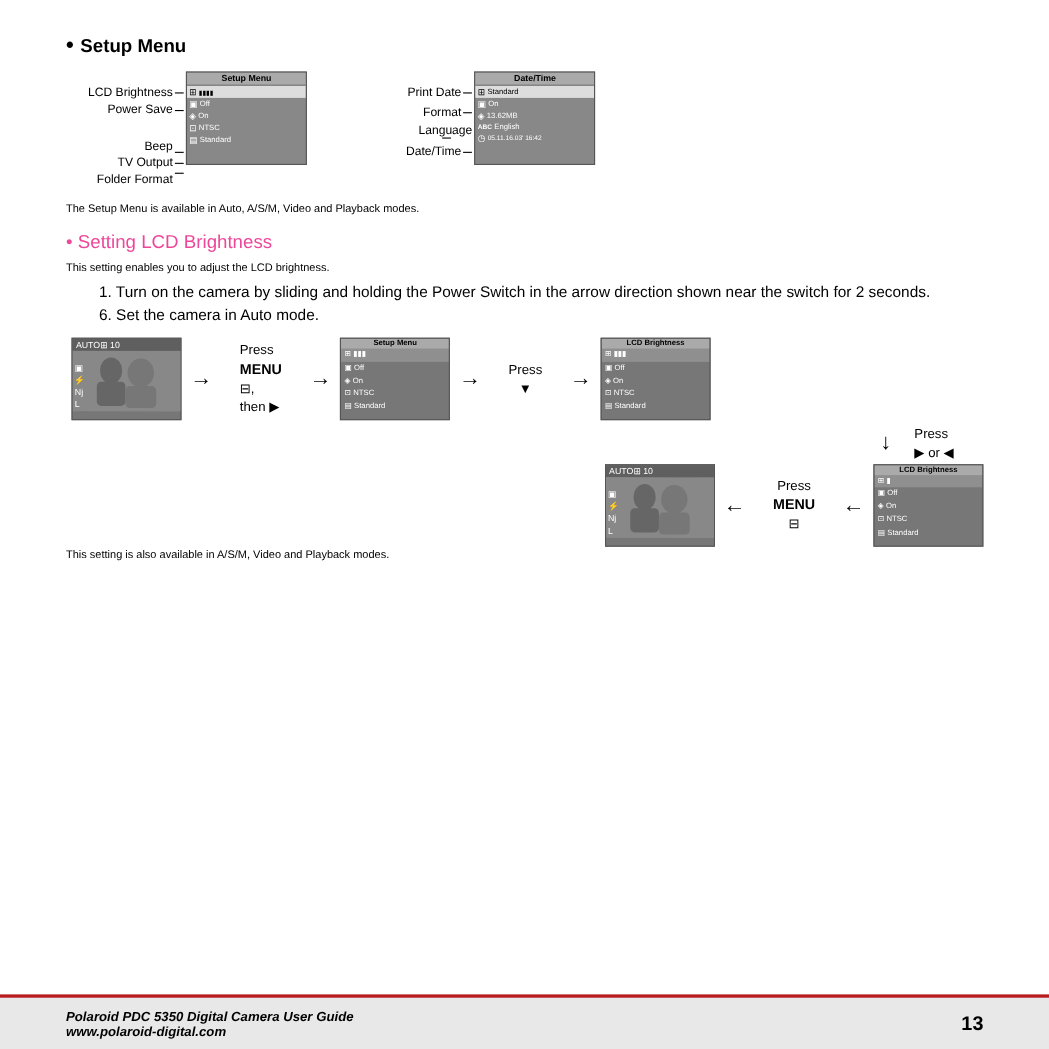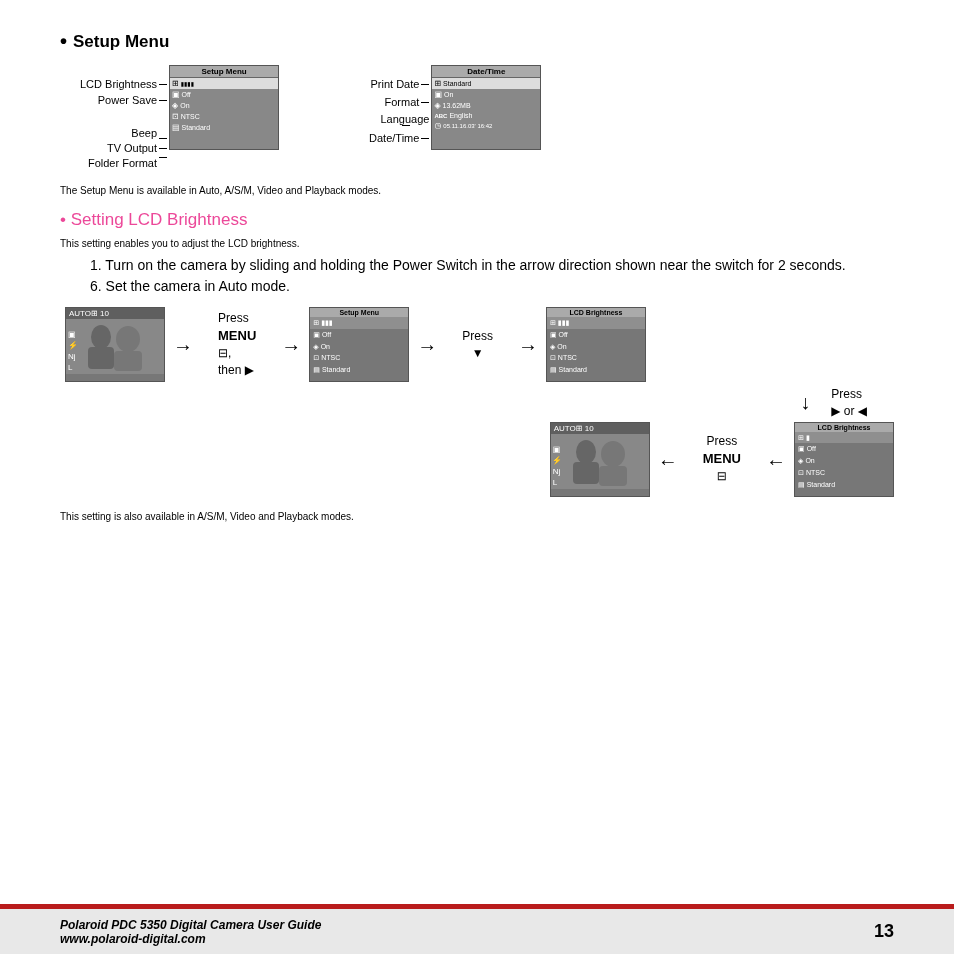--- a/index.html
+++ b/index.html
@@ -201,21 +201,21 @@
     }
 
     
     .footer {
       position: absolute;
       bottom: 0;
       left: 0;
       right: 0;
       height: 50px;
       background: #e8e8e8;
-      border-top: 5px solid #b91c1c;
+      border-top: 3px solid #b91c1c;
       display: flex;
       justify-content: space-between;
       align-items: center;
       padding: 0 60px;
     }
 
     .footer-left {
       font-size: 12px;
     }
 
@@ -541,21 +541,21 @@
               </div>
             <div class="cam-sm-row">
                 <span>▤</span>
                 <span>Standard</span>
               </div>
           </div>
         </div>
       </div>
     </div>
 
-    <p class="para" style="margin-top:12px;">This setting is also available in A/S/M, Video and Playback modes.</p>
+    <p class="para" style="margin-top:0;">This setting is also available in A/S/M, Video and Playback modes.</p>
   </div>
 
 </div>
 
 <div class="footer">
   <div class="footer-left">
     <div style="font-weight:bold;font-style:italic;">Polaroid PDC 5350 Digital Camera User Guide</div>
     <div style="font-weight:bold;font-style:italic;">www.polaroid-digital.com</div>
   </div>
   <div class="footer-right">13</div>

